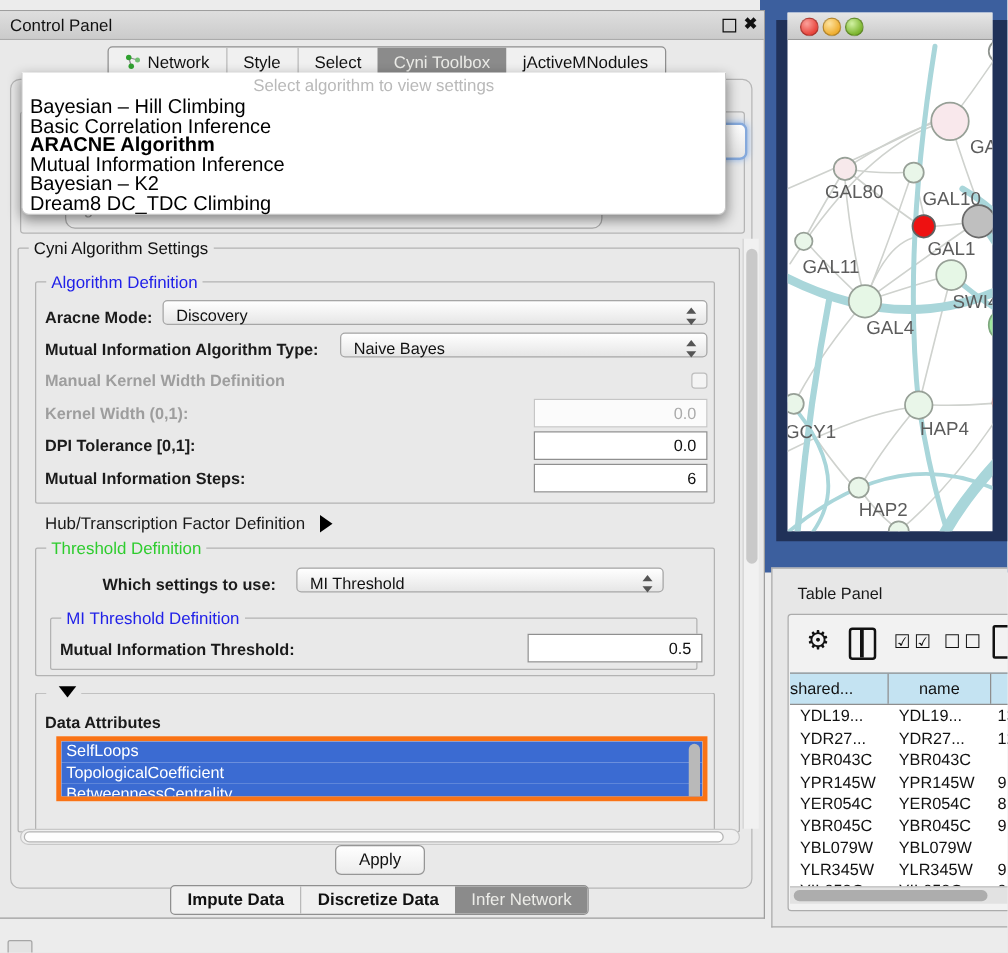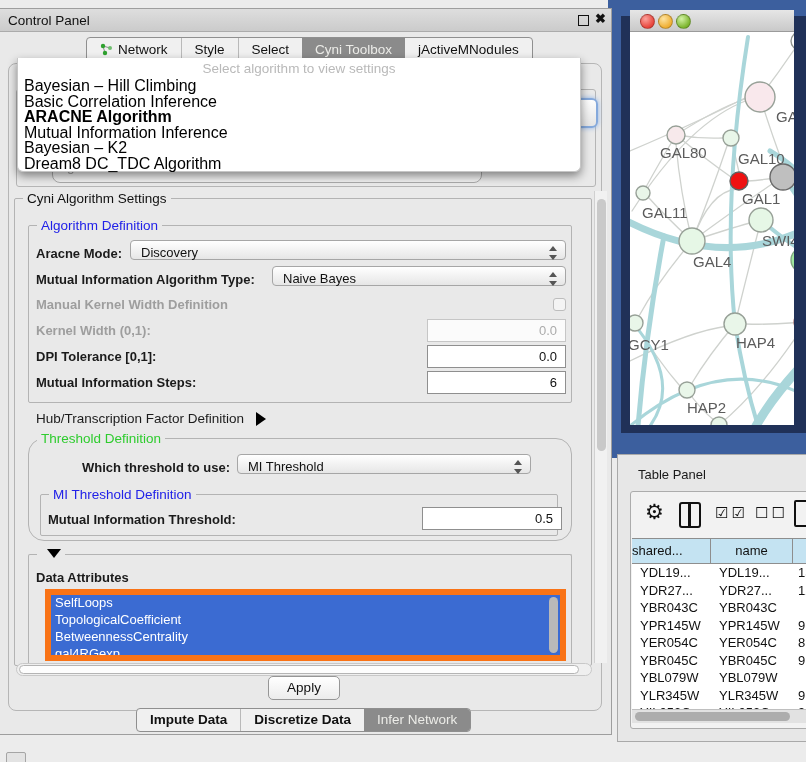--- a/index.html
+++ b/index.html
@@ -104,21 +104,21 @@
 
   .tinput{position:absolute;height:23px;background:#FFF;border:1px solid #8F8F8F;box-sizing:border-box;
     font-size:13px;color:#111;text-align:right;padding:3px 8px 0 0;}
   .tinput.dis{border:1px solid #C6C6C6;background:#FBFBFB;color:#ABABAB;}
 
   .checkbox{position:absolute;width:13px;height:13px;border:1px solid #BDBDBD;border-radius:3px;background:#F4F4F4;box-sizing:border-box;}
 
   .tri-right{display:inline-block;width:0;height:0;border-top:7px solid transparent;border-bottom:7px solid transparent;border-left:10px solid #000;vertical-align:-3px;margin-left:8px;}
   .tri-down{display:inline-block;width:0;height:0;border-left:7px solid transparent;border-right:7px solid transparent;border-top:9px solid #000;vertical-align:1px;margin-left:6px;}
 
-  .attr-list{position:absolute;left:45px;top:580px;width:521px;height:72px;background:#FFF;border:6px solid #f97316;box-sizing:border-box;overflow:hidden;}
+  .attr-list{position:absolute;left:45px;top:580px;width:521px;height:52px;background:#FFF;border:4px solid #f97316;box-sizing:border-box;overflow:hidden;}
   .attr-item{height:17px;line-height:16px;font-size:13px;color:#FFF;background:#3B6BD2;padding-left:4px;}
   .list-vscroll{position:absolute;right:2px;top:2px;width:9px;height:56px;background:#B9B9B9;border-radius:5px;}
 
   .h-scroll{position:absolute;left:16px;top:654px;width:576px;height:13px;background:#EFEFEF;border:1px solid #C8C8C8;border-radius:7px;box-sizing:border-box;}
   .h-thumb{position:absolute;left:2px;top:1px;width:560px;height:9px;background:#FDFDFD;border:1px solid #B4B4B4;border-radius:5px;box-sizing:border-box;}
   .v-scroll{position:absolute;left:594px;top:182px;width:13px;height:472px;background:#F1F1F1;border-left:1px solid #D0D0D0;box-sizing:border-box;}
   .v-thumb{position:absolute;left:2px;top:8px;width:9px;height:252px;background:#C9C9C9;border-radius:5px;}
 
   .apply-btn{position:absolute;left:268px;top:667px;width:70px;height:22px;border:1px solid #969696;border-radius:5px;
     background:linear-gradient(#FFFFFF,#ECECEC);font-size:13.5px;color:#111;text-align:center;line-height:21px;}
@@ -318,21 +318,21 @@
   </div>
 
   <div class="dropdown">
     <div class="dd-placeholder">Select algorithm to view settings</div>
     <div id="algo-items">
         <div class="algo-item">Bayesian – Hill Climbing</div>
         <div class="algo-item">Basic Correlation Inference</div>
         <div class="algo-item b">ARACNE Algorithm</div>
         <div class="algo-item">Mutual Information Inference</div>
         <div class="algo-item">Bayesian – K2</div>
-        <div class="algo-item">Dream8 DC_TDC Algorithm</div>
+        <div class="algo-item">Dream8 DC_TDC Climbing</div>
       </div>
   </div>
 
   <div class="fieldset" style="left:14px;top:189px;width:578px;height:468px;">
     <span class="legend">Cyni Algorithm Settings</span>
   </div>
 
   <div class="fieldset" style="left:28px;top:216px;width:544px;height:178px;">
     <span class="legend blue">Algorithm Definition</span>
   </div>
@@ -353,24 +353,24 @@
   <span class="lbl" style="left:36px;top:340px;">DPI Tolerance [0,1]:</span>
   <div class="tinput" style="left:427px;top:336px;width:139px;">0.0</div>
   <span class="lbl" style="left:36px;top:366px;">Mutual Information Steps:</span>
   <div class="tinput" style="left:427px;top:362px;width:139px;">6</div>
 
   <span class="plain" style="left:36px;top:402px;">
     <span>Hub/Transcription Factor Definition</span>
     <span class="tri-right"></span>
   </span>
 
-  <div class="fieldset" style="left:28px;top:429px;width:544px;height:103px;border-radius:16px;">
+  <div class="fieldset" style="left:28px;top:429px;width:544px;height:103px;">
     <span class="legend green">Threshold Definition</span>
   </div>
-  <span class="lbl" style="left:82px;top:451px;">Which threshold to use:</span>
+  <span class="lbl" style="left:82px;top:451px;">Which settings to use:</span>
   <div class="combo" style="left:237px;top:445px;width:294px;">
     <span class="val">MI Threshold</span>
     <span class="spin"></span>
   </div>
   <div class="fieldset" style="left:40px;top:485px;width:518px;height:42px;">
     <span class="legend blue">MI Threshold Definition</span>
   </div>
   <span class="lbl" style="left:48px;top:503px;">Mutual Information Threshold:</span>
   <div class="tinput" style="left:422px;top:498px;width:140px;">0.5</div>
 

